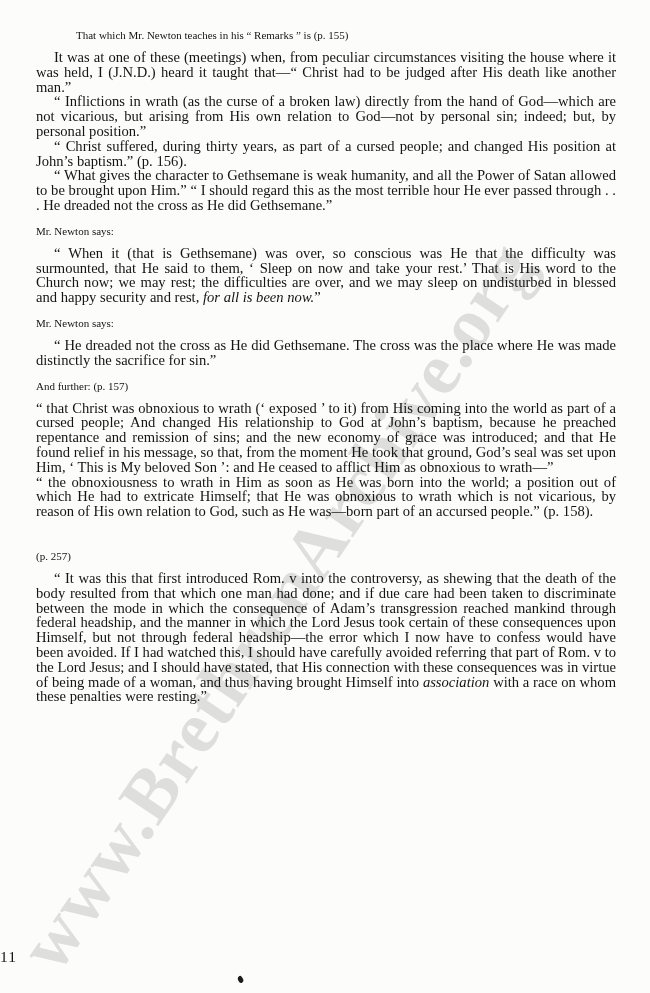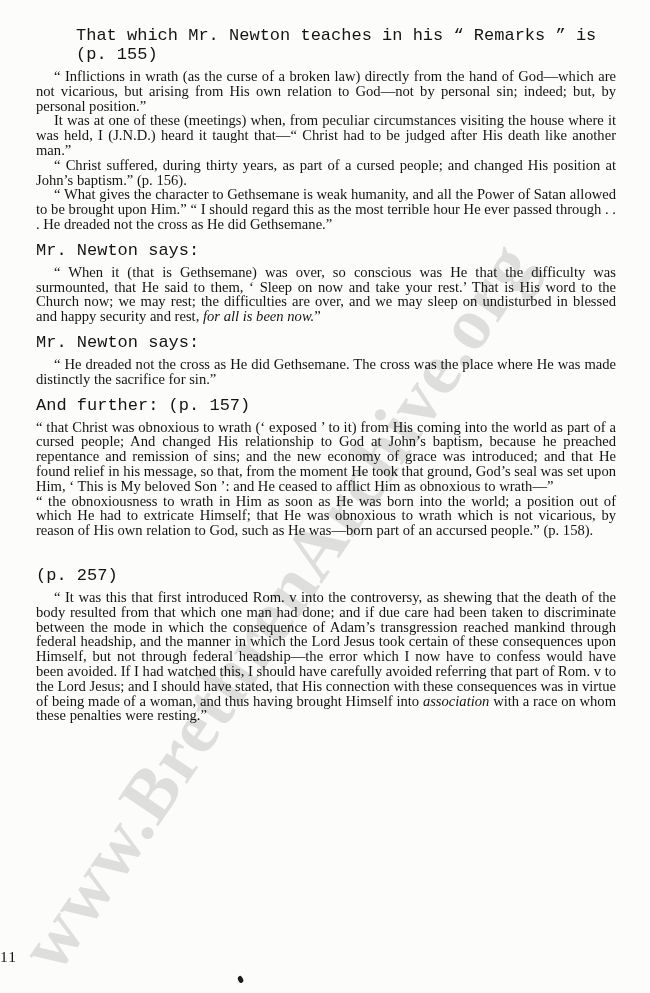--- a/index.html
+++ b/index.html
@@ -26,25 +26,24 @@
     z-index:0;
     user-select:none;
   }
   .content{
     position:absolute;
     left:36px;top:26px;
     width:580px;
     z-index:1;
   }
   .heading{
-    font-size:17px;
+    font-size:11px;
     line-height:19px;
     font-weight:normal;
     margin:9px 0 5px 0;
-    font-family:Liberation Mono, monospace;
   }
   .heading.first{
     padding-left:40px;
     margin-top:0;
   }
   .heading .indented-line{display:inline-block;text-indent:20px;}
   p.body{
     font-size:14.6px;
     line-height:14.8px;
     text-align:justify;
@@ -75,22 +74,22 @@
 <body>
 
 <div class="page">
 
   <div class="watermark">www.BrethrenArchive.org</div>
 
   <div class="content">
 
     <h2 class="heading first">That which Mr. Newton teaches in his “ Remarks ” is (p. 155)</h2>
 
+    <p class="body indent">It was at one of these (meetings) when, from peculiar circumstances visiting the house where it was held, I (J.N.D.) heard it taught that—“ Christ had to be judged after His death like another man.”</p>
     <p class="body indent">“ Inflictions in wrath (as the curse of a broken law) directly from the hand of God—which are not vicarious, but arising from His own relation to God—not by personal sin; indeed; but, by personal position.”</p>
-    <p class="body indent">It was at one of these (meetings) when, from peculiar circumstances visiting the house where it was held, I (J.N.D.) heard it taught that—“ Christ had to be judged after His death like another man.”</p>
 
     <p class="body indent">“ Christ suffered, during thirty years, as part of a cursed people; and changed His position at John’s baptism.”  (p. 156).</p>
 
     <p class="body indent">“ What gives the character to Gethsemane is weak humanity, and all the Power of Satan allowed to be brought upon Him.”  “ I should regard this as the most terrible hour He ever passed through . . . He dreaded not the cross as He did Gethsemane.”</p>
 
     <h2 class="heading">Mr. Newton says:</h2>
     <p class="body indent"><span>“ When it (that is Gethsemane) was over, so conscious was He that the difficulty was surmounted, that He said to them, ‘ Sleep on now and take your rest.’  That is His word to the Church now; we may rest; the difficulties are over, and we may sleep on undisturbed in blessed and happy security and rest, </span><em>for all is been now.</em><span>”</span></p>
 
     <h2 class="heading">Mr. Newton says:</h2>
     <p class="body indent">“ He dreaded not the cross as He did Gethsemane.  The cross was the place where He was made distinctly the sacrifice for sin.”</p>

